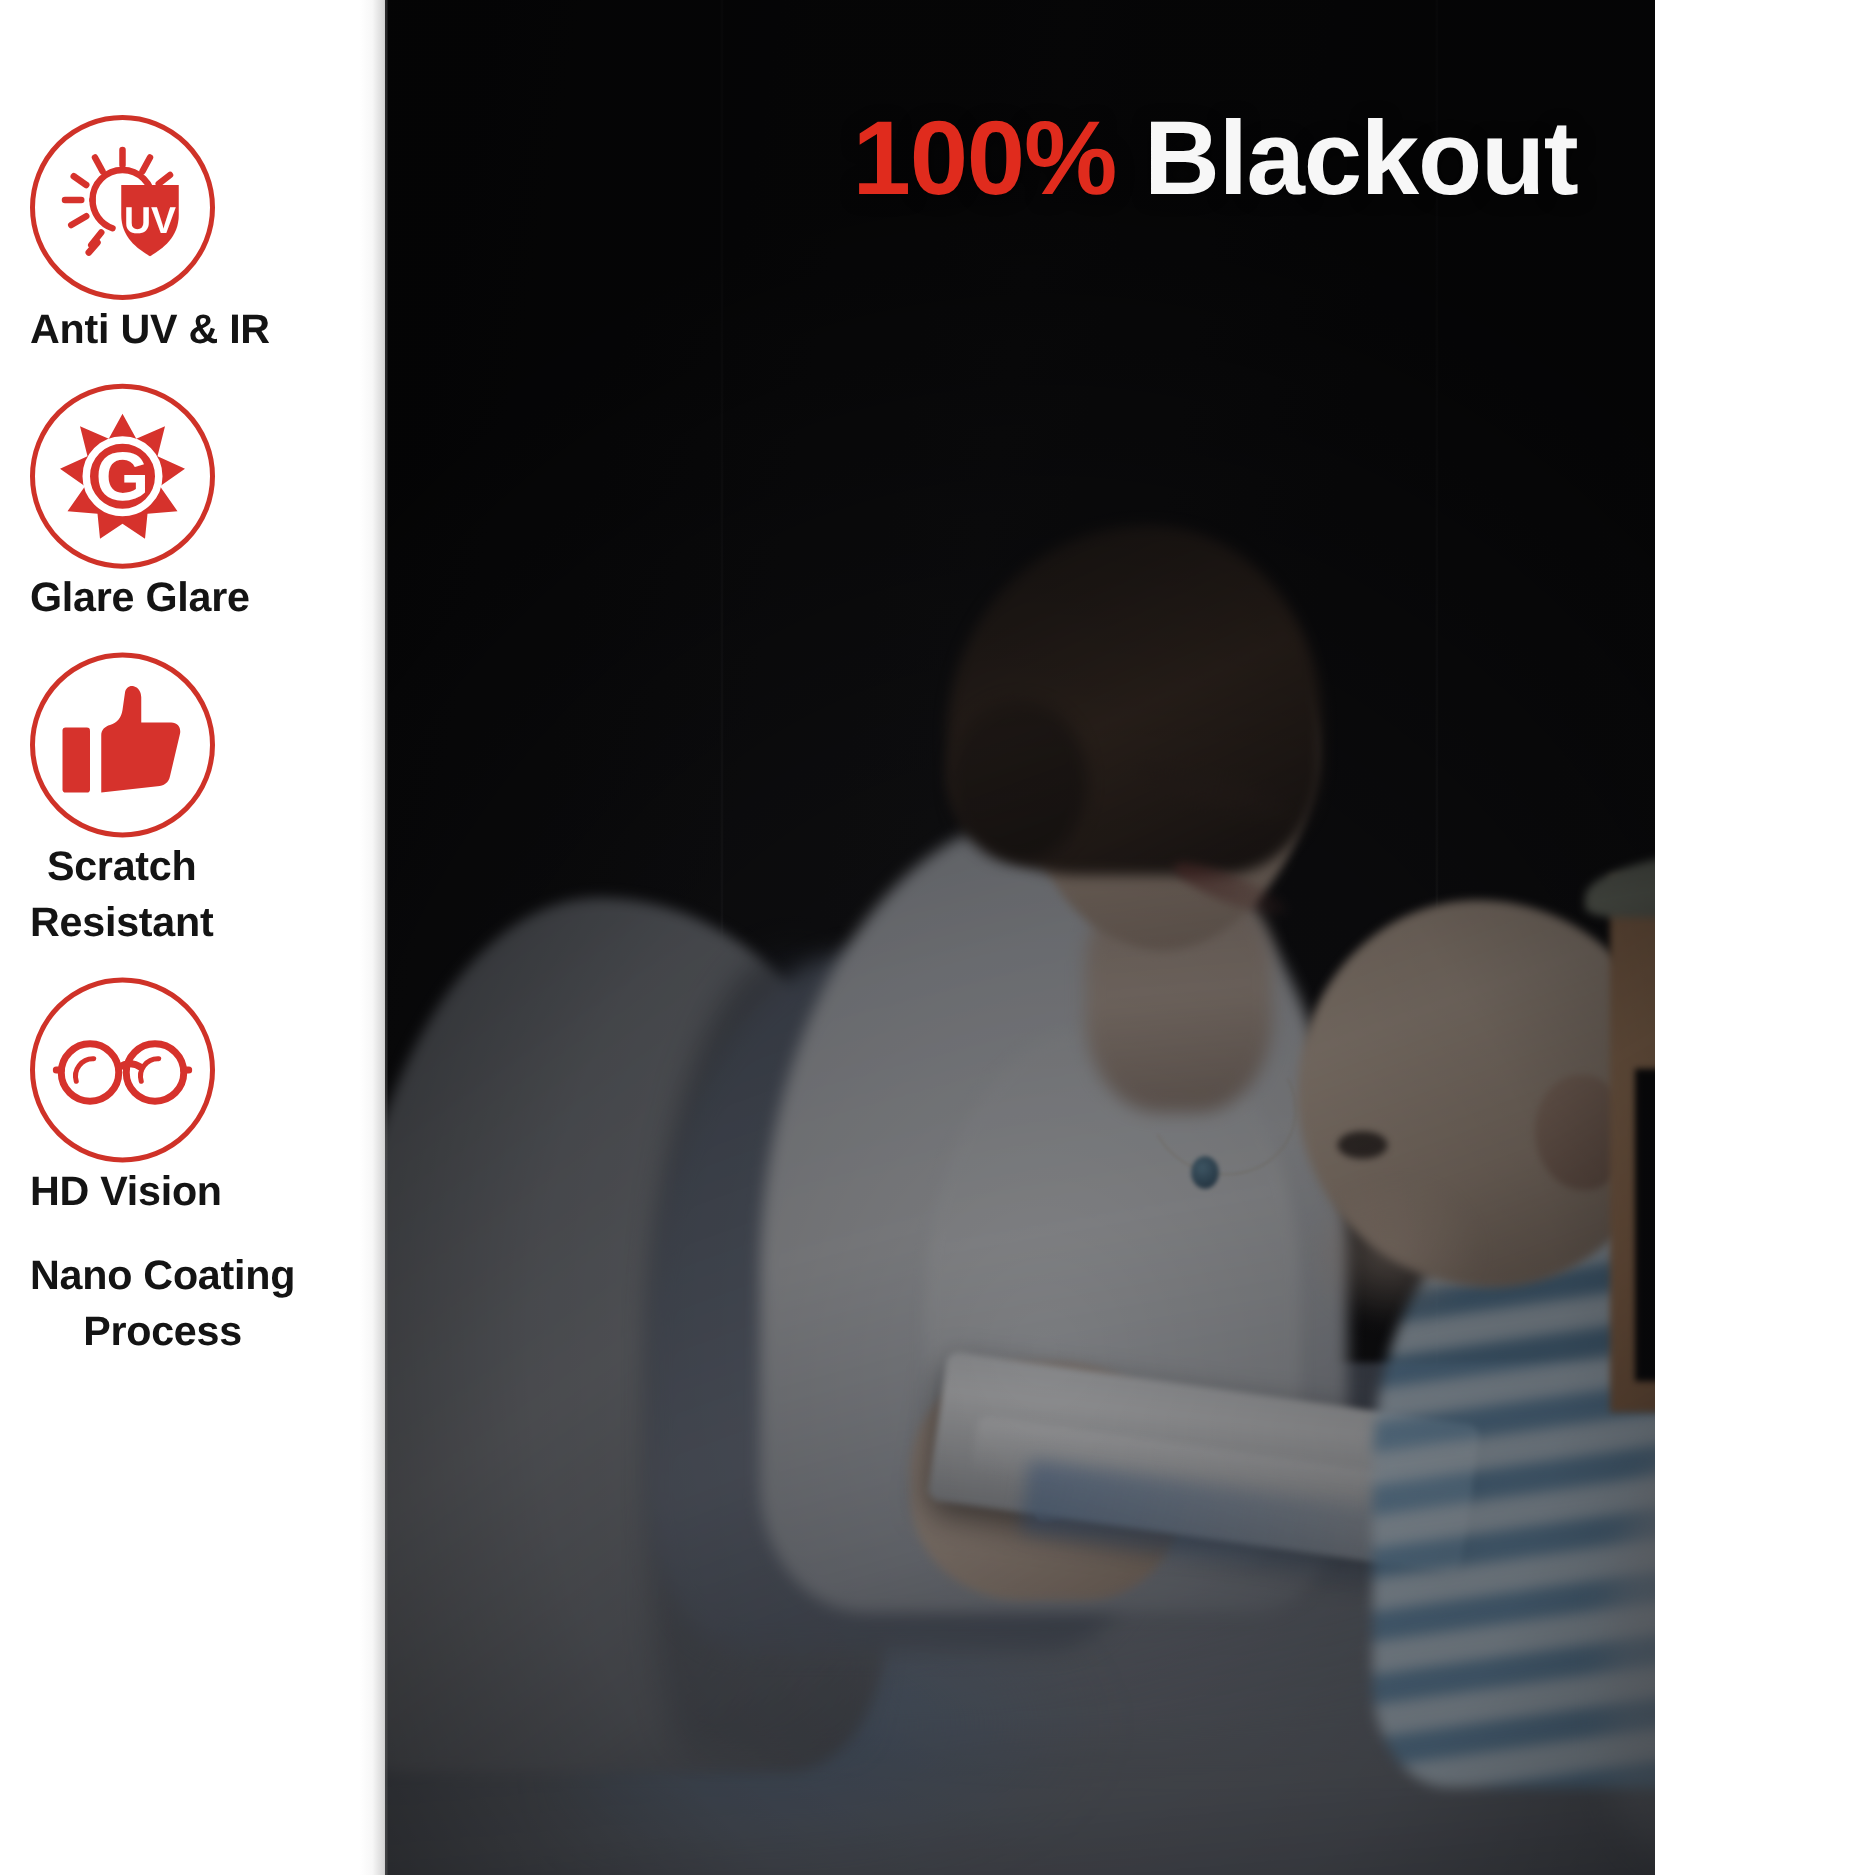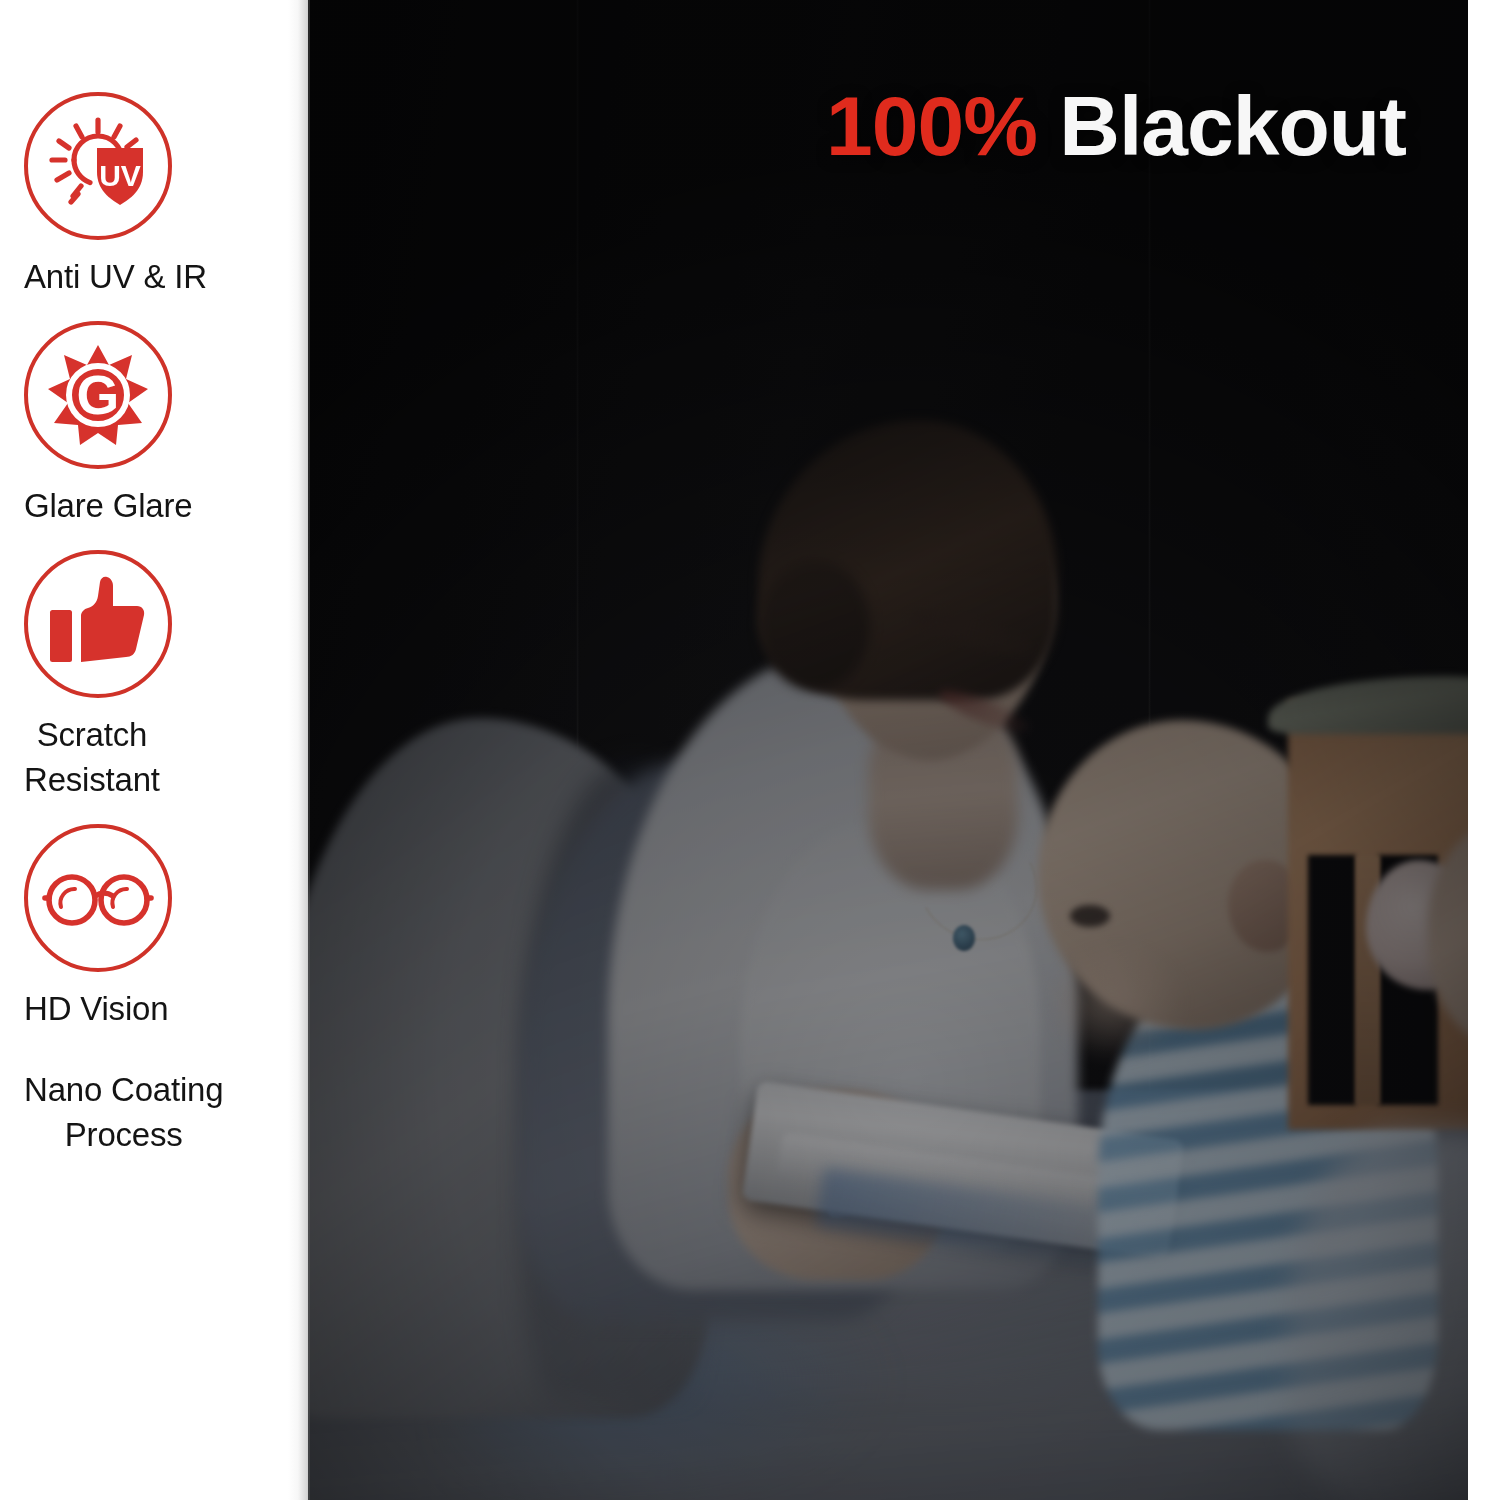--- a/index.html
+++ b/index.html
@@ -41,26 +41,25 @@
     width:148px; height:148px;
     border-radius:50%;
     border:4px solid #cf3228;
     display:flex;
     align-items:center;
     justify-content:center;
     background:#ffffff;
   }
   .feature-icon svg { display:block; }
   .feature-label {
-    margin-top:14px;
     text-align:center;
     color:#141414;
     font-size:33px;
     line-height:45px;
-    font-weight:400;
+    font-weight:700;
     letter-spacing:-0.2px;
     white-space:pre-line;
   }
 
   
   #rail-shadow {
     position:absolute;
     left:288px; top:0;
     width:22px; height:1500px;
     background:linear-gradient(to right,
@@ -69,21 +68,21 @@
        rgba(120,120,120,0.30) 86%,
        rgba(90,90,90,0.42) 100%);
     z-index:6;
     pointer-events:none;
   }
 
   
   #photo {
     position:absolute;
     left:308px; top:0;
-    width:1160px; height:1500px;
+    width:1016px; height:1500px;
     background:#121212;
     overflow:hidden;
     z-index:1;
   }
 
   
   .seam {
     position:absolute;
     top:0; width:3px; height:1500px;
     background:linear-gradient(to right,

